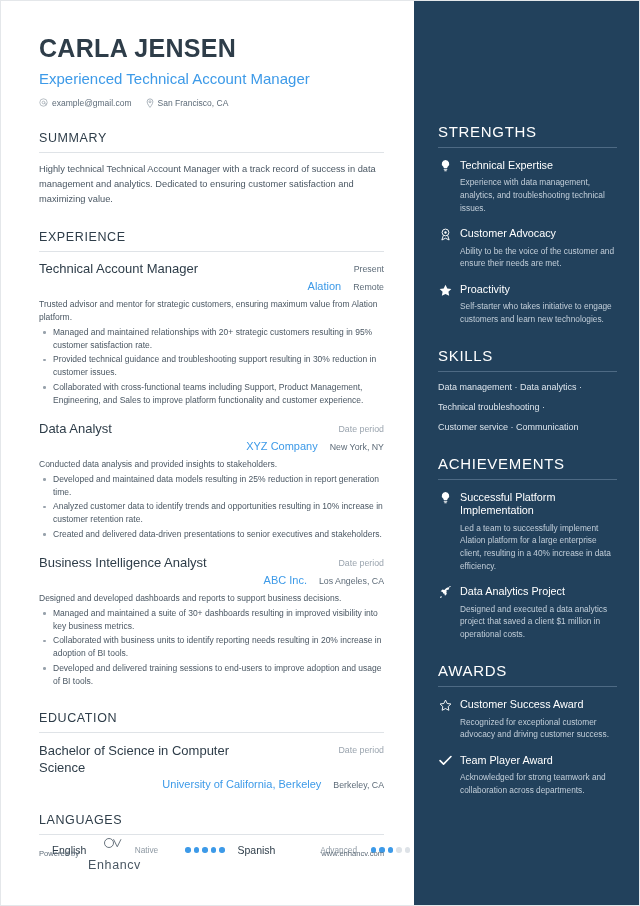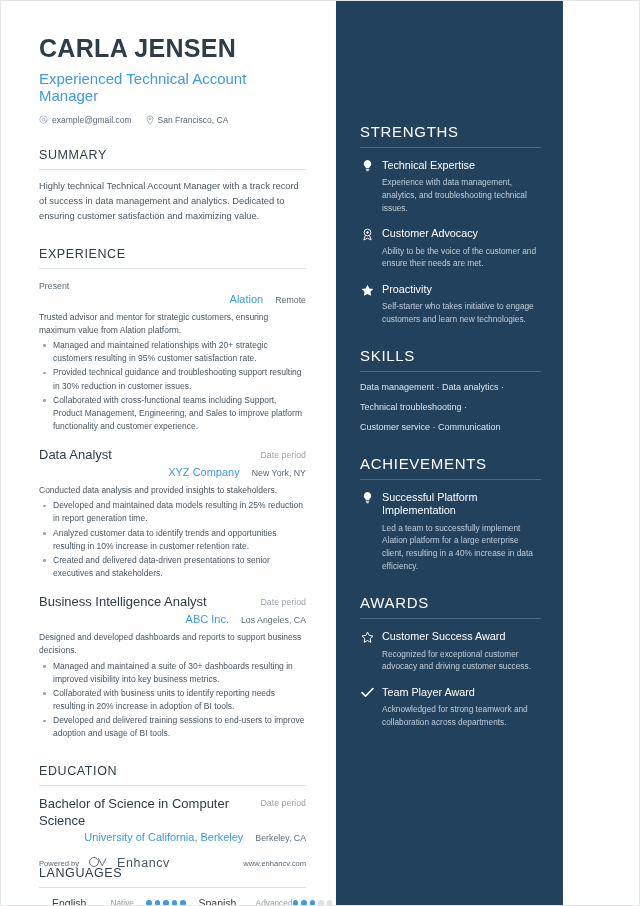--- a/index.html
+++ b/index.html
@@ -13,21 +13,21 @@
     position: relative;
     width: 640px; height: 906px;
     background: #ffffff;
     border: 1px solid #e4e7ea;
     display: flex;
     overflow: hidden;
   }
 
   
   .left {
-    width: 335px;
+    width: 413px;
     padding: 34px 30px 0 38px;
     position: relative;
   }
 
   .name {
     font-size: 25px;
     font-weight: 700;
     letter-spacing: 0.3px;
     color: #2e3d49;
     line-height: 1.1;
@@ -181,20 +181,21 @@
   .footer-left {
     display: flex;
     align-items: center;
     gap: 9px;
   }
   .powered { font-size: 7.6px; color: #5d6b78; }
   .brand {
     display: flex;
     align-items: center;
     gap: 5px;
+    flex-direction: column;
   }
   .brand-name {
     font-size: 12.5px;
     color: #4a5763;
     letter-spacing: 0.6px;
   }
   .footer-url { font-size: 7.6px; color: #5d6b78; }
 
   
   .right {
@@ -286,20 +287,21 @@
       <div class="sec-rule"></div>
       <div class="summary-text">Highly technical Technical Account Manager with a track record of success in data management and analytics. Dedicated to ensuring customer satisfaction and maximizing value.</div>
     </div>
 
     <div class="sec">
       <div class="sec-title">EXPERIENCE</div>
       <div class="sec-rule"></div>
 
       <div class="entry">
         <div class="entry-head">
+          <div class="entry-role">Technical Account Manager</div>
           <div class="entry-date dark">Present</div>
         </div>
         <div class="entry-sub">
           <div class="entry-org">Alation</div>
           <div class="entry-loc">Remote</div>
         </div>
         <div class="entry-desc">Trusted advisor and mentor for strategic customers, ensuring maximum value from Alation platform.</div>
         <ul class="bullets">
           <li>Managed and maintained relationships with 20+ strategic customers resulting in 95% customer satisfaction rate.</li>
           <li>Provided technical guidance and troubleshooting support resulting in 30% reduction in customer issues.</li>
@@ -469,20 +471,33 @@
             <rect x="4.6" y="11.7" width="4.8" height="1.3" rx="0.5"></rect>
             <rect x="5.3" y="13.8" width="3.4" height="1.3" rx="0.5"></rect>
           </svg>
         </span>
         <div class="rbody">
           <div class="ritem-title">Successful Platform Implementation</div>
           <div class="ritem-desc">Led a team to successfully implement Alation platform for a large enterprise client, resulting in a 40% increase in data efficiency.</div>
         </div>
       </div>
 
+      <div class="ritem">
+        <span class="ricon">
+          <svg width="13" height="13" viewBox="0 0 16 16" fill="#ffffff">
+            <path d="M14.8 1.2c-2.6-.4-5 .5-6.7 2.2L6.6 5 4.3 4.4 2.1 6.6l3 1.1-.6.7 1.1 1.1.7-.6 1.1 3 2.2-2.2-.6-2.3 1.6-1.5c1.7-1.7 2.6-4.1 2.2-6.7z"></path>
+            <path d="M1.2 14.8l2-.6.3-1.7-1.7.3z"></path>
+            <circle cx="10.3" cy="5.7" r="1.15" fill="#22415c"></circle>
+          </svg>
+        </span>
+        <div class="rbody">
+          <div class="ritem-title">Data Analytics Project</div>
+          <div class="ritem-desc">Designed and executed a data analytics project that saved a client $1 million in operational costs.</div>
+        </div>
+      </div>
     </div>
 
     <div class="rsec">
       <div class="rsec-title">AWARDS</div>
       <div class="rsec-rule"></div>
 
       <div class="ritem">
         <span class="ricon">
           <svg width="13" height="13" viewBox="0 0 16 16" fill="none" stroke="#ffffff" stroke-width="1.15" stroke-linejoin="round">
             <path d="M8 1.3l2.05 4.2 4.6.65-3.33 3.2.8 4.55L8 11.75l-4.12 2.15.8-4.55L1.35 6.15l4.6-.65z"></path>

